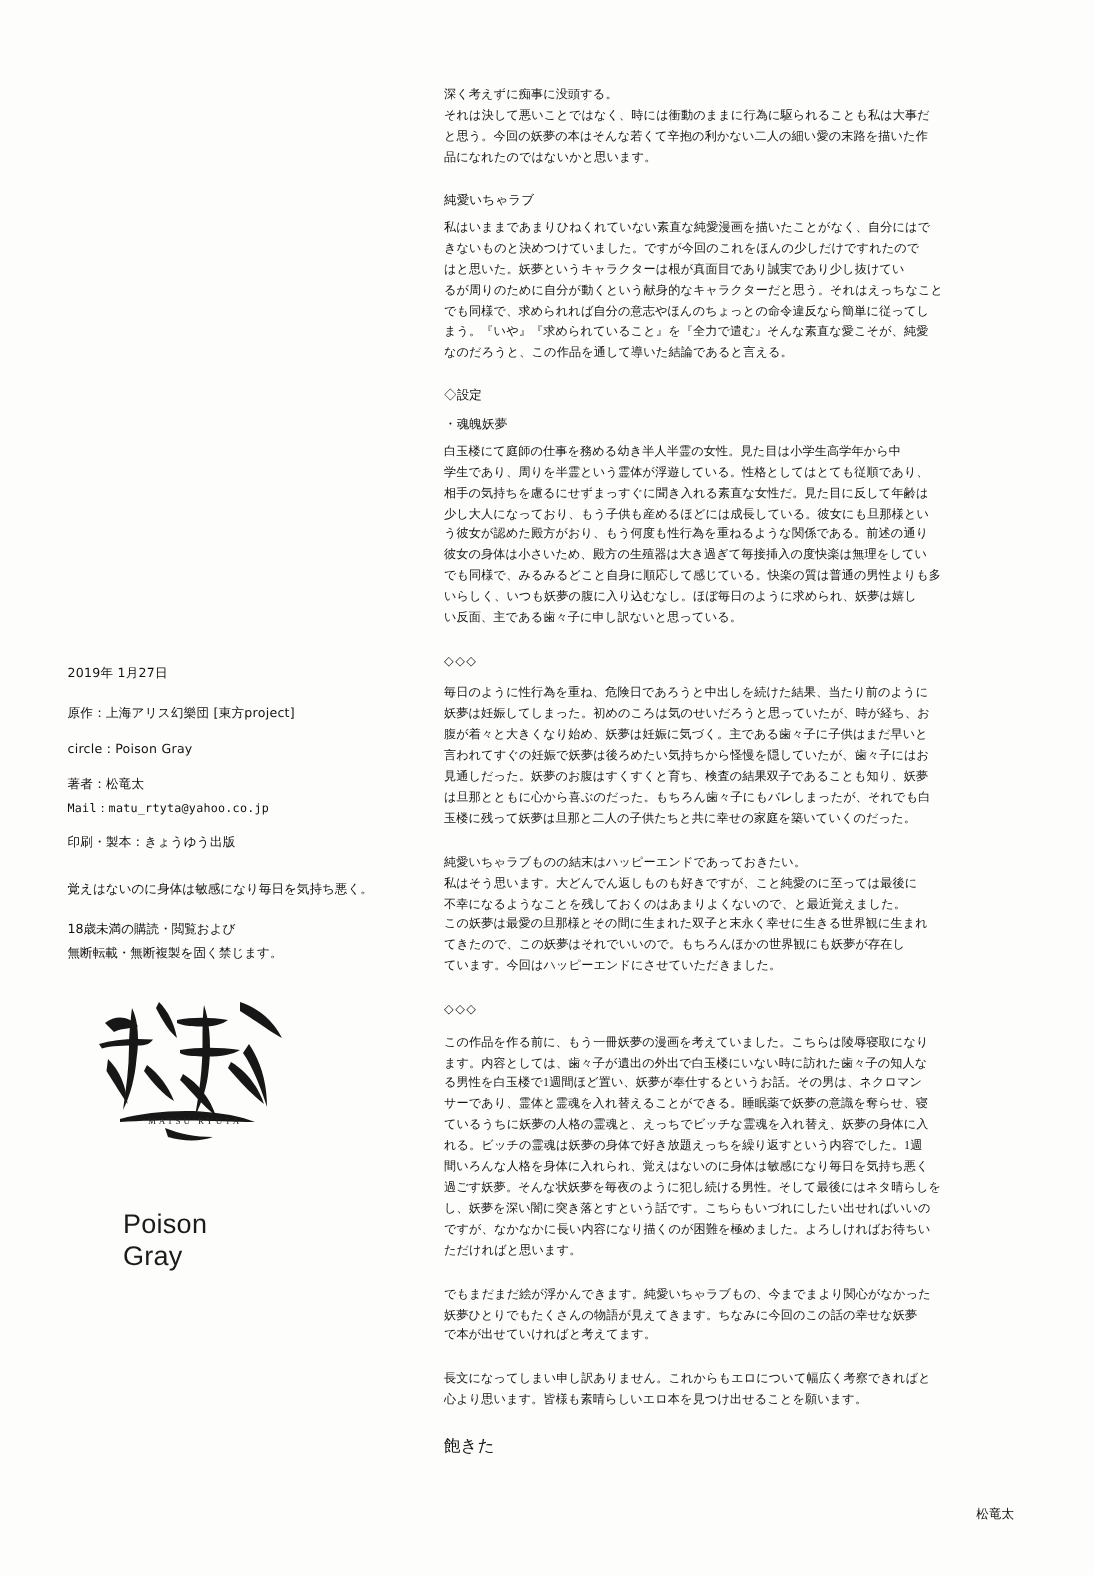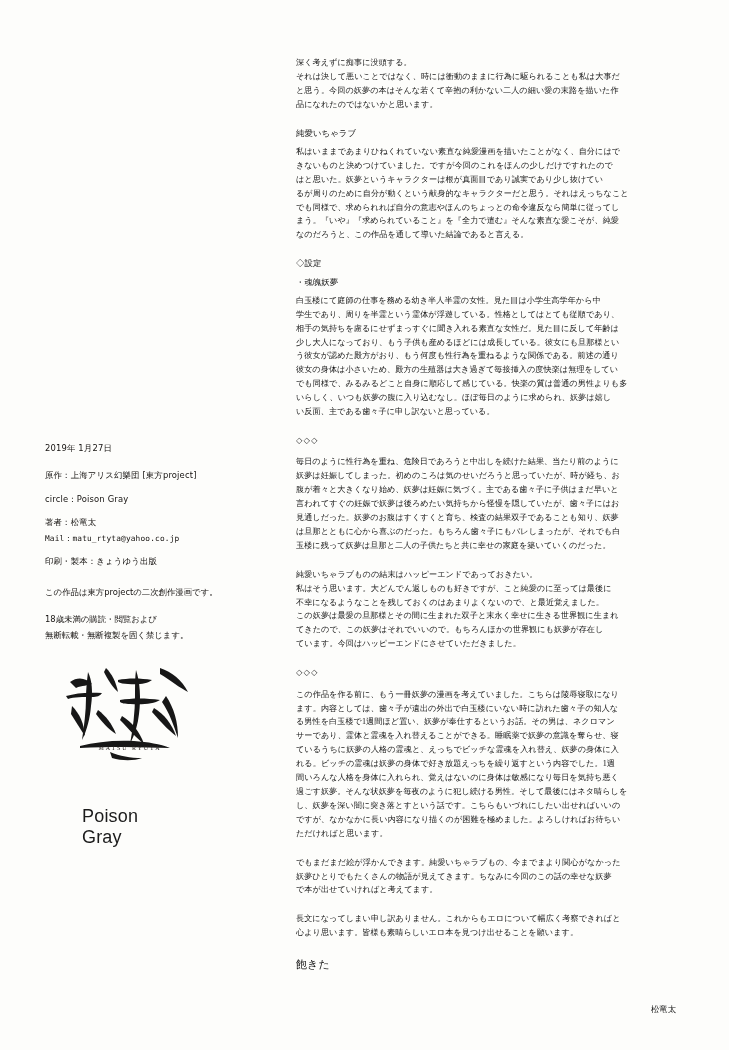--- a/index.html
+++ b/index.html
@@ -138,21 +138,21 @@
       <div class="gap-sm"></div>
       <div class="row">circle：Poison Gray</div>
       <div class="gap-sm"></div>
       <div class="row">著者：松竜太</div>
       <div class="row mono">Mail：matu_rtyta@yahoo.co.jp</div>
       <div class="gap-sm"></div>
       <div class="row">印刷・製本：きょうゆう出版</div>
     </div>
 
     <div class="notice">
-      <div>この作品は東方projectの二次創作漫画です。</div>
+      <div>覚えはないのに身体は敏感になり毎日を気持ち悪く。</div>
       <div class="warn">18歳未満の購読・閲覧および</div>
       <div>無断転載・無断複製を固く禁じます。</div>
     </div>
   </div>
 
   <div class="seal">
     <svg width="135" height="105" viewBox="0 0 135 105" xmlns="http://www.w3.org/2000/svg" aria-hidden="true">
       <g fill="#171717">
 
         <path d="M8 20 C16 14 24 16 30 22 C26 24 20 23 14 26 C12 24 10 22 8 20 Z"></path>

